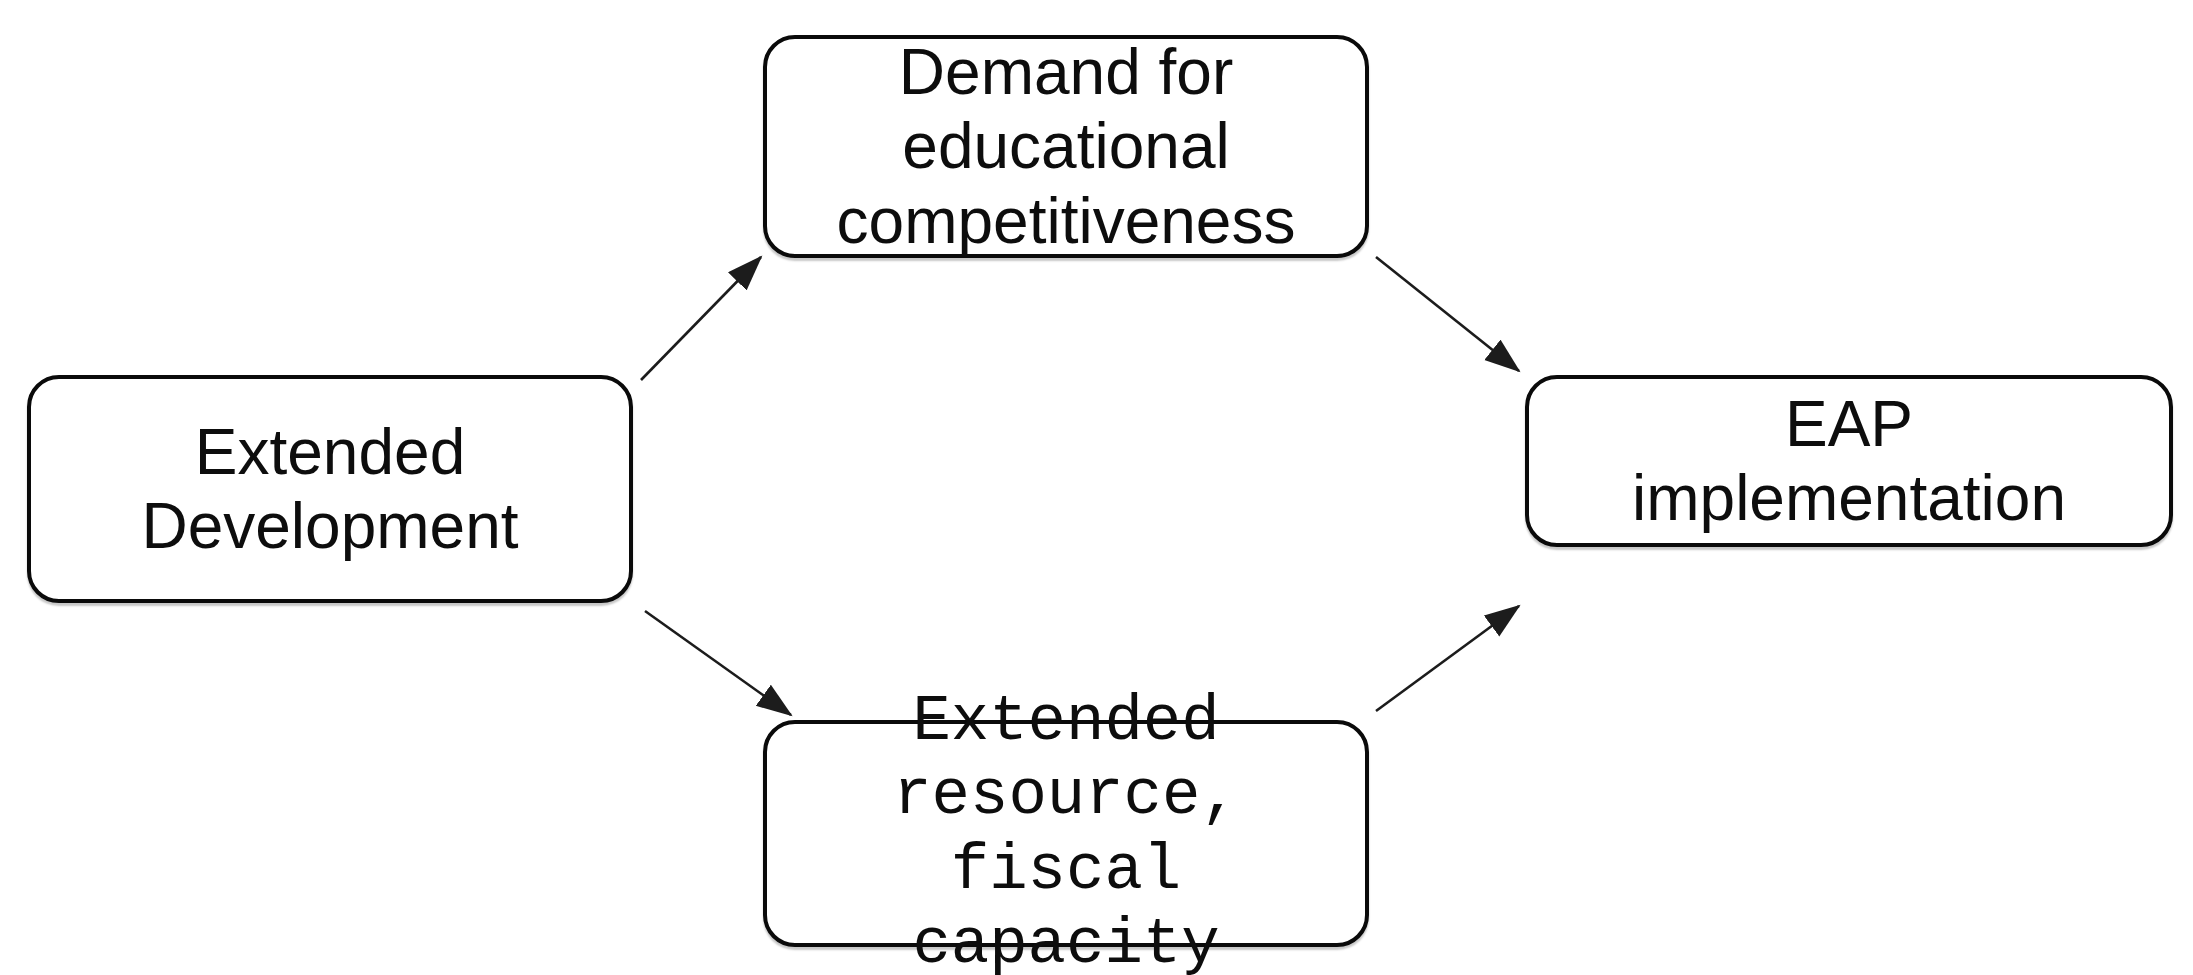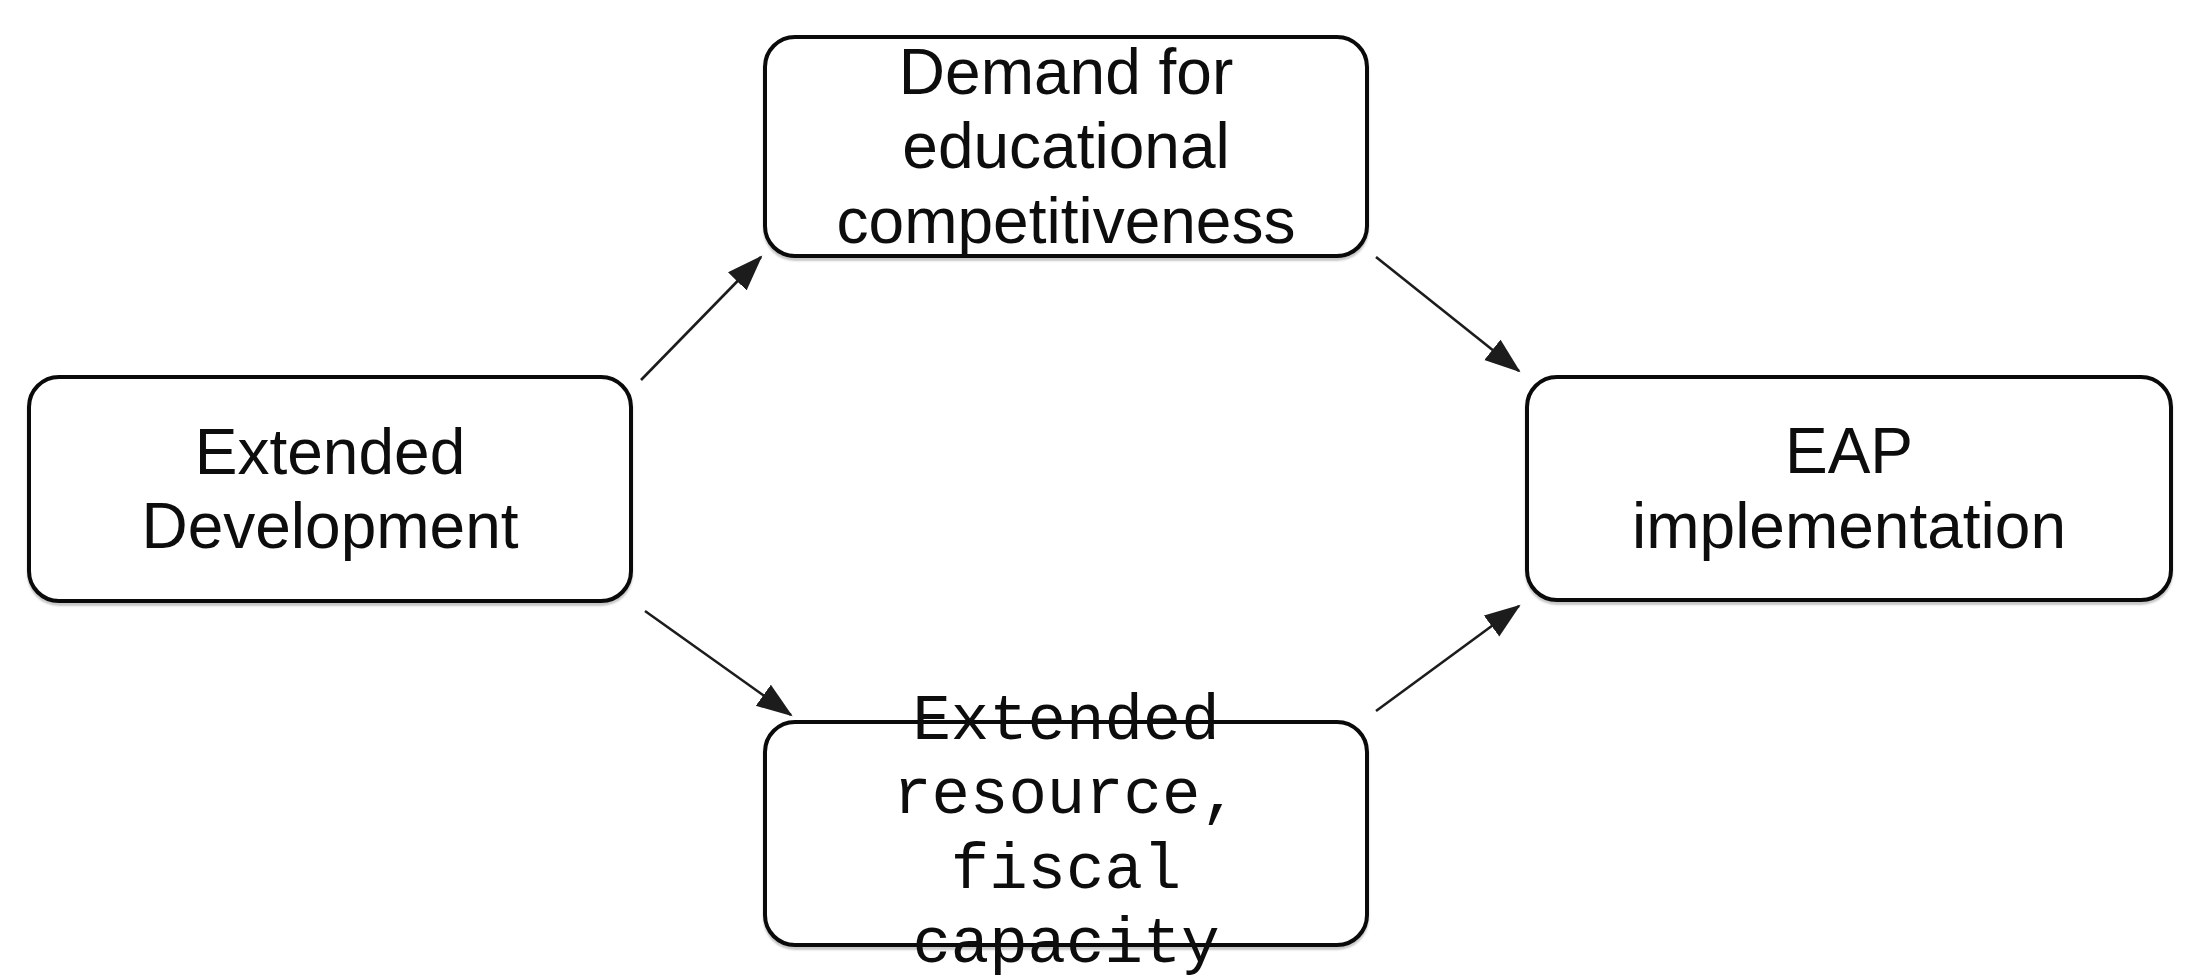--- a/index.html
+++ b/index.html
@@ -44,21 +44,21 @@
     display: block;
     white-space: pre-line;
     font-size: 64px;
     line-height: 1.16;
     color: #0d0d0d;
     letter-spacing: 0px;
   }
   .node-economic   { left: 27px;   top: 375px; width: 606px; height: 228px; }
   .node-demand     { left: 763px;  top: 35px;  width: 606px; height: 223px; }
   .node-extended   { left: 763px;  top: 720px; width: 606px; height: 227px; font-family: Liberation Mono, monospace; }
-  .node-eap        { left: 1525px; top: 375px; width: 648px; height: 227px; }
+  .node-eap        { left: 1525px; top: 375px; width: 648px; height: 172px; }
 </style>
 </head>
 <body>
 
 <div class="stage">
 
   <svg class="edges-layer" viewBox="0 0 2193 975" xmlns="http://www.w3.org/2000/svg" aria-hidden="true">
     <defs>
       <marker id="ah" markerUnits="userSpaceOnUse" markerWidth="38" markerHeight="28" refX="34" refY="13" orient="auto">
         <path d="M0,0 L36,13 L0,26 Z" fill="#1c1c1c"></path>

